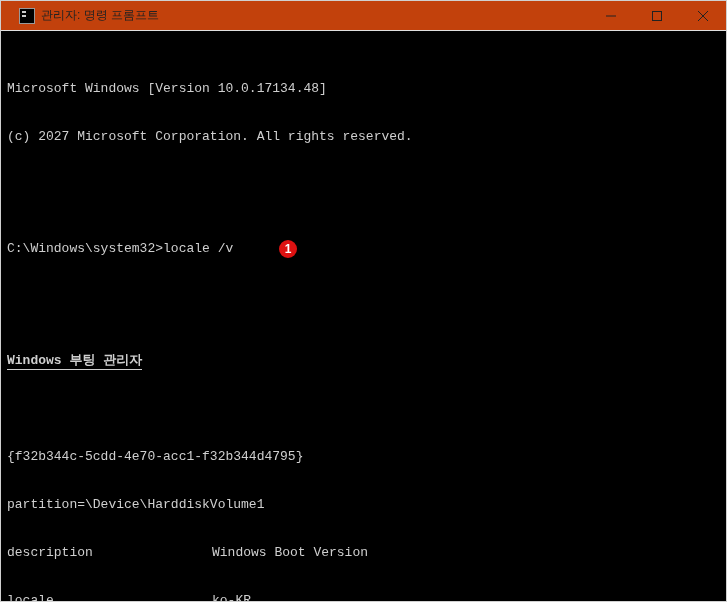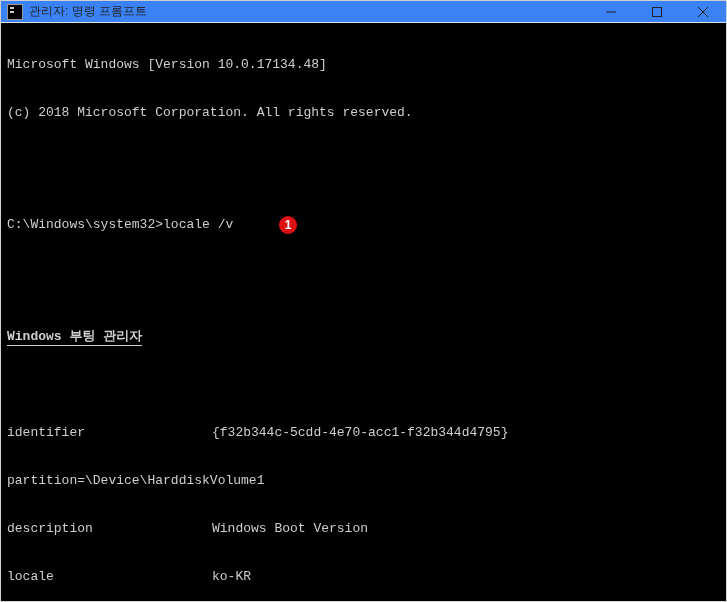--- a/index.html
+++ b/index.html
@@ -14,25 +14,25 @@
   .window {
     width: 727px;
     height: 602px;
     background: #000;
     border: 1px solid #d0d0d0;
     display: flex;
     flex-direction: column;
     position: relative;
   }
   .titlebar {
-    height: 22px;
-    background: #3b82f6;
+    height: 30px;
+    background: #c2410c;
     display: flex;
     align-items: center;
-    padding-left: 6px;
+    padding-left: 18px;
     border-bottom: 1px solid #e0e0e0;
   }
   .titlebar-icon {
     width: 16px;
     height: 16px;
     background: #000;
     border: 1px solid #999;
     margin-right: 6px;
     position: relative;
   }
@@ -68,20 +68,21 @@
   .terminal {
     flex: 1;
     background: #000;
     color: #cfcfcf;
     font-size: 13px;
     line-height: 16px;
     padding: 2px 6px;
     white-space: pre;
     position: relative;
     overflow: hidden;
+    margin-top: 16px;
   }
   .row { display: flex; align-items: center; position: relative; height: 16px; }
   .key { width: 205px; display: inline-block; }
   .val { display: inline-block; }
   .section-title { height: 16px; }
   .underline { border-bottom: 1px solid #cfcfcf; display: inline-block; font-weight: bold; }
   .badge {
     display: inline-flex;
     align-items: center;
     justify-content: center;
@@ -120,32 +121,32 @@
         <svg viewBox="0 0 10 10">
             <line x1="0" y1="0" x2="10" y2="10"></line>
             <line x1="10" y1="0" x2="0" y2="10"></line>
           </svg>
       </div>
     </div>
   </div>
 
   <div class="terminal">
     <div class="row"><span>Microsoft Windows [Version 10.0.17134.48]</span></div>
-    <div class="row"><span>(c) 2018 Microsoft Corporation. All rights reserved.</span></div>
+    <div class="row"><span>(c) 2027 Microsoft Corporation. All rights reserved.</span></div>
     <div class="spacer8"></div>
 
     <div class="row">
       <span>C:\Windows\system32&gt;</span><span>locale /v</span>
       <span class="badge badge-1">1</span>
     </div>
     <div class="spacer8"></div>
 
     <div class="section-title"><span class="underline">Windows 부팅 관리자</span></div>
     <div class="spacer8"></div>
-    <div class="row"><span class="key">identifier</span><span class="val">{f32b344c-5cdd-4e70-acc1-f32b344d4795}</span></div>
+    <div class="row"><span class="val">{f32b344c-5cdd-4e70-acc1-f32b344d4795}</span></div>
     <div class="row"><span class="val">partition=\Device\HarddiskVolume1</span></div>
     <div class="row"><span class="key">description</span><span class="val">Windows Boot Version</span></div>
     <div class="row"><span class="key">locale</span><span class="val">ko-KR</span></div>
 
     
 
     
     
     
     

